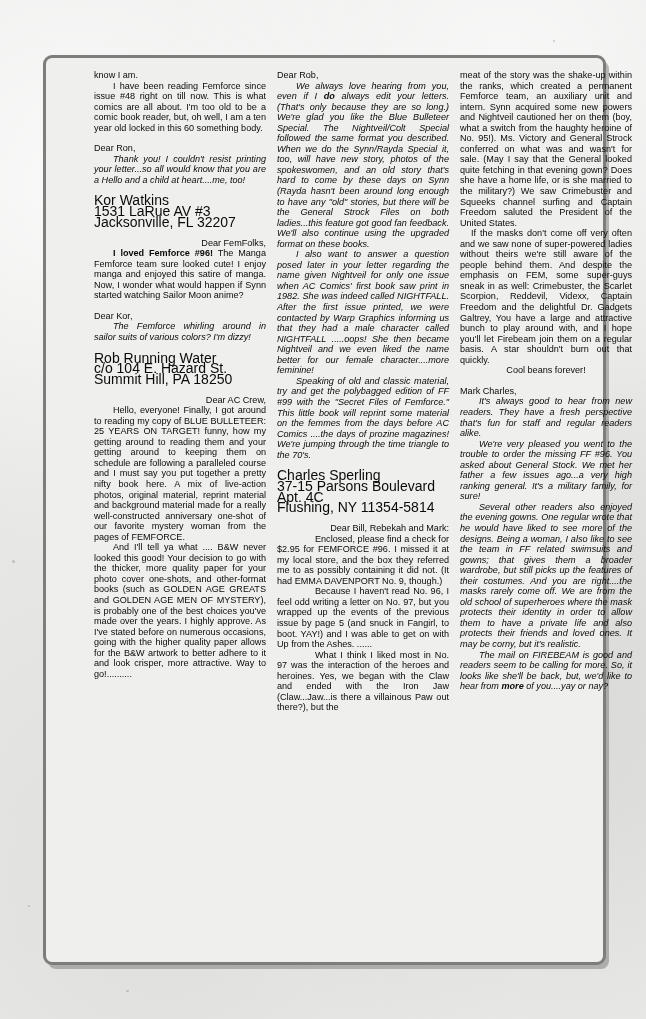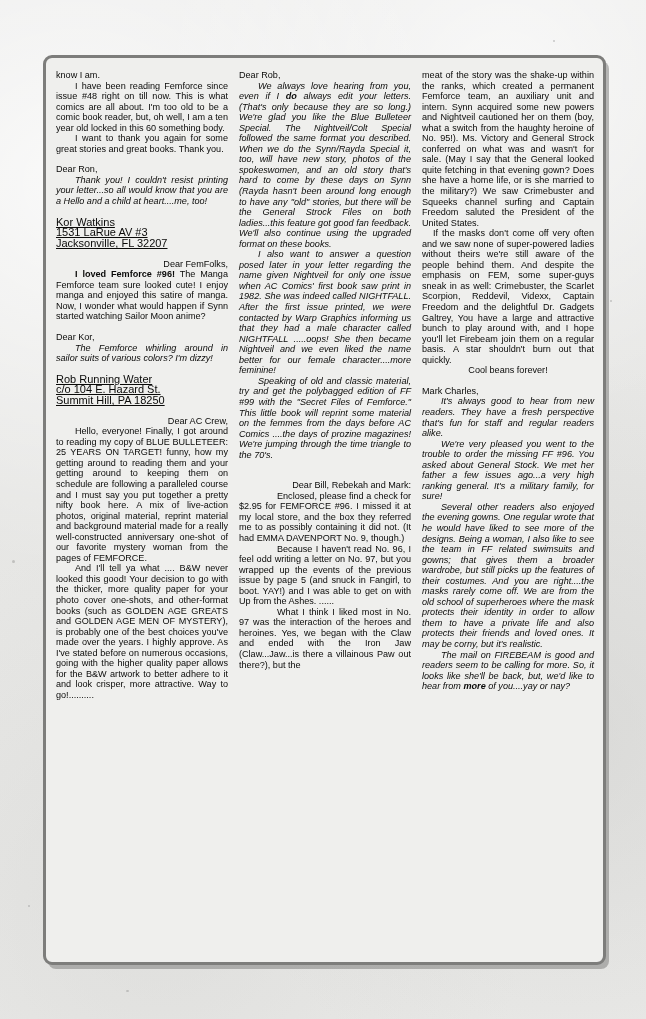--- a/index.html
+++ b/index.html
@@ -81,36 +81,35 @@
     margin: 0;
   }
   .plain-head {
     font-size: 9.1px;
     line-height: 10.55px;
     color: #111110;
     margin: 0;
     text-align: right;
   }
   .addr {
-    font-size: 11px;
+    font-size: 14px;
     line-height: 10.7px;
     color: #111110;
     margin: 0;
     text-align: left;
     white-space: pre-line;
-    text-decoration: underline;
   }
   .gap-m { height: 10px; }
   .indent { display: inline-block; width: 19px; }
   .indent-sm { display: inline-block; width: 11px; }
   .indent-lg { display: inline-block; width: 38px; }
   .center-line { text-align: center; }
 
   
-  .columns { filter: contrast(1.06) brightness(0.99); }
+  .columns { filter: contrast(1.06) brightness(0.99); margin-left: 38px; }
 </style>
 </head>
 <body>
 
 <div class="paper-grain"></div>
 <div class="speck" style="left:12px; top:560px; width:3px; height:3px;"></div>
 <div class="speck" style="left:28px; top:905px; width:2px; height:2px;"></div>
 <div class="speck" style="left:126px; top:990px; width:3px; height:2px;"></div>
 <div class="speck" style="left:610px; top:300px; width:2px; height:2px;"></div>
 <div class="speck" style="left:553px; top:40px; width:2px; height:2px;"></div>
@@ -118,21 +117,20 @@
 <div class="page-frame"></div>
 
 <div class="columns">
 
   <div class="col">
 
     <p class="blk">know I am.</p>
 
     <p class="blk"><span class="indent"></span><span>I have been reading Femforce since issue #48 right on till now.  This is what comics are all about.  I'm too old to be a comic book reader, but, oh well, I am a ten year old locked in this 60 something body.</span></p>
 
-    <p class="blk"><span class="indent"></span><span>I want to thank you again for some great stories and great books.  Thank you.</span></p>
 
     <div class="gap-m"></div>
 
     <p class="ital-head">Dear Ron,</p>
 
     <p class="blk ital"><span class="indent"></span><span>Thank you!  I couldn't resist printing your letter...so all would know that you are a Hello and a child at heart....me, too!</span></p>
 
     <div class="gap-m"></div>
 
     <p class="addr">Kor Watkins
@@ -172,20 +170,24 @@
     <p class="ital-head">Dear Rob,</p>
 
     <p class="blk ital"><span class="indent"></span><span>We always love hearing from you, even if </span><span>I </span><span class="bold">do</span><span> always edit your letters.  (That's only because they are so long.)  We're glad you like the Blue Bulleteer Special.     The Nightveil/Colt Special followed the same format you described.  When we do the Synn/Rayda Special it, too, will have new story, photos of the spokeswomen, and an old story that's hard to come by these days on Synn (Rayda hasn't been around long enough to have any "old" stories, but there will be the General Strock Files on both ladies...this feature got good fan feedback.  We'll also continue using the upgraded format on these books.</span></p>
 
     <p class="blk ital"><span class="indent"></span><span>I also want to answer a question posed later in your letter regarding the name given Nightveil for only one issue when AC Comics' first book saw print in 1982.  She was indeed called NIGHTFALL.  After the first issue printed, we were contacted by Warp Graphics informing us that they had a male character called NIGHTFALL .....oops!  She then became Nightveil and we even liked the name better for our female character....more feminine!</span></p>
 
     <p class="blk ital"><span class="indent"></span><span>Speaking of old and classic material, try and get the polybagged edition of FF #99 with the "Secret Files of Femforce."  This little book will reprint some material on the femmes from the days before AC Comics ....the days of prozine magazines! We're jumping through the time triangle to the 70's.</span></p>
 
     <div class="gap-m"></div>
 
+    <p class="addr">Charles Sperling
+37-15 Parsons Boulevard
+Apt. 4C
+Flushing, NY 11354-5814</p>
 
     <div class="gap-m"></div>
 
     <p class="plain-head">Dear Bill, Rebekah and Mark:</p>
 
     <p class="blk"><span class="indent-lg"></span><span>Enclosed, please find a check for $2.95 for FEMFORCE #96. I missed it at my local store, and the box they referred me to as possibly containing it did not. (It had EMMA DAVENPORT No. 9, though.)</span></p>
 
     <p class="blk"><span class="indent-lg"></span><span>Because I haven't read No. 96, I feel odd writing a letter on No. 97, but you wrapped up the events of the previous issue by page 5 (and snuck in Fangirl, to boot. YAY!) and I was able to get on with  Up from the Ashes. ......</span></p>
 
     <p class="blk"><span class="indent-lg"></span><span>What I think I liked most in No. 97 was the interaction of  the heroes and heroines. Yes, we began with the Claw and ended with the Iron Jaw (Claw...Jaw...is there a villainous Paw out there?), but the</span></p>

